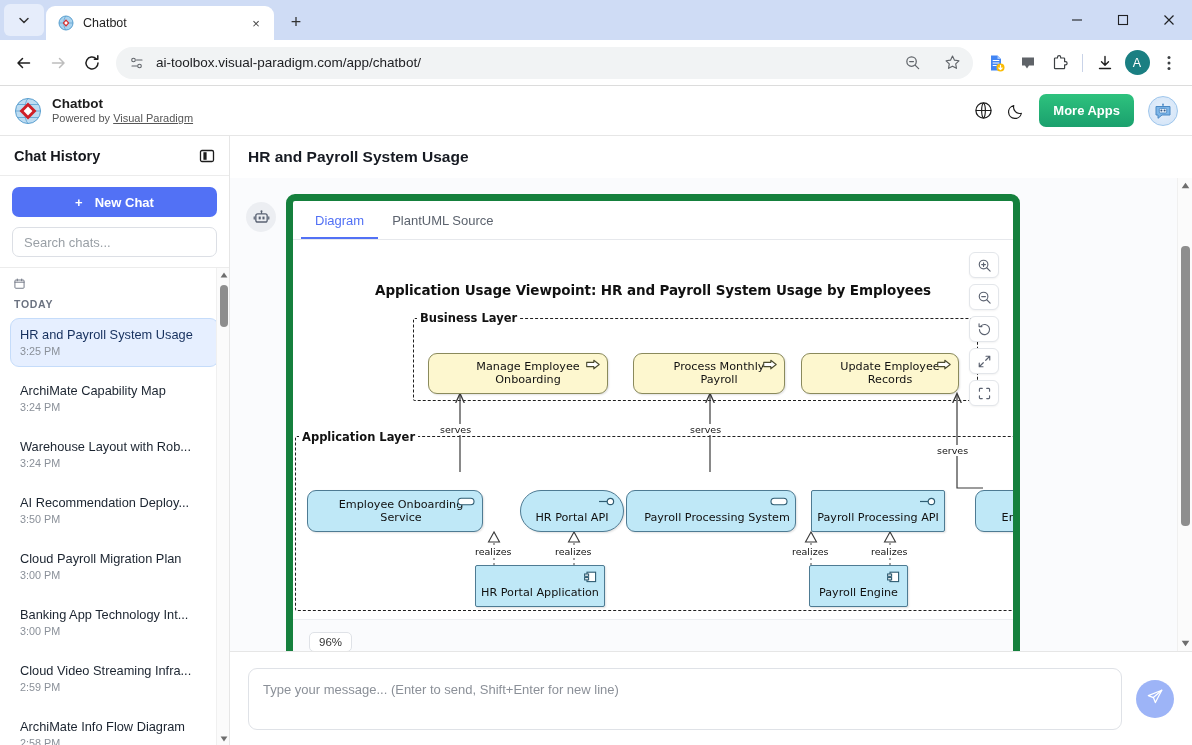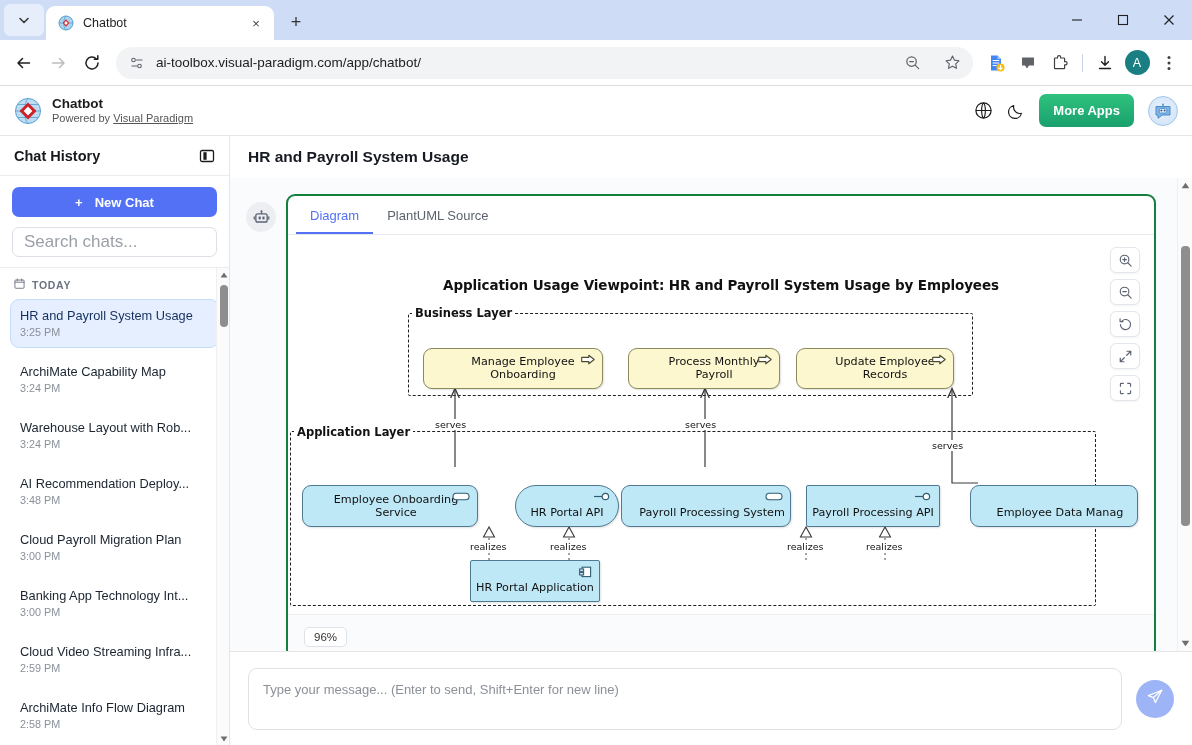--- a/index.html
+++ b/index.html
@@ -118,32 +118,33 @@
     width: 100%; height: 30px; background: #5271f5; color: #fff;
     border: none; border-radius: 7px; font-size: 13px; font-weight: 700;
     display: flex; align-items: center; justify-content: center; gap: 12px;
     cursor: pointer;
   }
   .search-box {
     margin: 0 12px 10px 12px; height: 30px; border: 1px solid #dcdfe5;
     border-radius: 7px; display: flex; align-items: center; padding: 0 11px;
   }
   .search-box input {
-    border: none; outline: none; font-size: 17px; color: #111;
+    border: none; outline: none; font-size: 13px; color: #111;
     width: 100%; background: transparent; font-family: inherit;
   }
   .search-box input::placeholder { color: #9aa0a6; }
   .chat-list {
     flex: 1; overflow: hidden; border-top: 1px solid #ececec;
     padding: 8px 10px 0 10px; position: relative;
   }
   .today-label {
-    display: flex; align-items: center; gap: 7px; font-size: 10.5px;
+    display: flex; gap: 7px; font-size: 10.5px;
     font-weight: 700; color: #6b7280; letter-spacing: .7px;
     padding: 2px 4px 8px 4px;
+    flex-direction: column;
   }
   .chat-item { border-radius: 9px; padding: 8px 10px; cursor: pointer; margin-bottom: 7px; }
   .chat-item.active { background: #e6efff; border: 1px solid #c5dcfa; padding: 7px 9px; }
   .chat-item-title {
     font-size: 12.8px; color: #1b2430; white-space: nowrap;
     overflow: hidden; text-overflow: ellipsis; line-height: 17px;
   }
   .chat-item.active .chat-item-title { color: #16305e; }
   .chat-item-time { font-size: 10.8px; color: #8a9099; line-height: 16px; }
 
@@ -167,21 +168,21 @@
   .main-head h1 { font-size: 15.5px; font-weight: 700; color: #161a22; }
 
   .msg-area { flex: 1; background: #fafbfd; position: relative; overflow: hidden; }
   .msg-row { display: flex; padding: 16px 0 0 16px; gap: 10px; }
   .bot-bubble-avatar {
     width: 30px; height: 30px; border-radius: 50%; background: #eceef2;
     display: flex; align-items: center; justify-content: center; flex: none;
     margin-top: 8px;
   }
   .diagram-card {
-    width: 870px; background: #fff; border: 2px solid #15803d;
+    width: 734px; background: #fff; border: 7px solid #15803d;
     border-radius: 9px; overflow: hidden; position: relative;
   }
   .card-tabs { display: flex; border-bottom: 1px solid #e6e8ec; padding: 0 8px; }
   .card-tab {
     font-size: 13px; padding: 12px 14px 9px 14px; color: #5c636e; cursor: pointer;
     border-bottom: 2.5px solid transparent;
   }
   .card-tab.active { color: #5271f5; border-bottom-color: #5271f5; font-weight: 400; }
 
   .canvas-wrap { position: relative; height: 379px; overflow: hidden; background: #fff; }
@@ -442,21 +443,21 @@
           <div class="chat-item">
             <div class="chat-item-title">ArchiMate Capability Map</div>
             <div class="chat-item-time">3:24 PM</div>
           </div>
           <div class="chat-item">
             <div class="chat-item-title">Warehouse Layout with Rob...</div>
             <div class="chat-item-time">3:24 PM</div>
           </div>
           <div class="chat-item">
             <div class="chat-item-title">AI Recommendation Deploy...</div>
-            <div class="chat-item-time">3:48 PM</div>
+            <div class="chat-item-time">3:50 PM</div>
           </div>
           <div class="chat-item">
             <div class="chat-item-title">Cloud Payroll Migration Plan</div>
             <div class="chat-item-time">3:00 PM</div>
           </div>
           <div class="chat-item">
             <div class="chat-item-title">Banking App Technology Int...</div>
             <div class="chat-item-time">3:00 PM</div>
           </div>
           <div class="chat-item">
@@ -647,20 +648,30 @@
             <div class="node appcomp" style="left:182px;top:325px;width:130px;height:42px;">
               <span class="node-icon">
                 <svg width="13" height="12" viewBox="0 0 13 12">
                     <rect x="3" y="1.2" width="8.6" height="9.4" fill="#fff" stroke="#2f5c72" stroke-width="1.1"></rect>
                     <rect x="0.6" y="3" width="4" height="2.3" fill="#fff" stroke="#2f5c72" stroke-width="1.1"></rect>
                     <rect x="0.6" y="6.6" width="4" height="2.3" fill="#fff" stroke="#2f5c72" stroke-width="1.1"></rect>
                   </svg>
               </span>
               <span>HR Portal Application</span>
             </div>
+            <div class="node appcomp" style="left:516px;top:325px;width:99px;height:42px;">
+              <span class="node-icon">
+                <svg width="13" height="12" viewBox="0 0 13 12">
+                    <rect x="3" y="1.2" width="8.6" height="9.4" fill="#fff" stroke="#2f5c72" stroke-width="1.1"></rect>
+                    <rect x="0.6" y="3" width="4" height="2.3" fill="#fff" stroke="#2f5c72" stroke-width="1.1"></rect>
+                    <rect x="0.6" y="6.6" width="4" height="2.3" fill="#fff" stroke="#2f5c72" stroke-width="1.1"></rect>
+                  </svg>
+              </span>
+              <span>Payroll Engine</span>
+            </div>
           </div>
 
           <div class="card-footer">
             <div class="zoom-pill" style="bottom:9px;margin-top:24px;">96%</div>
           </div>
         </div>
       </div>
 
       <div class="vscroll" style="width:15px;">
         <div class="arrow-up" style="width:15px;height:15px;">

